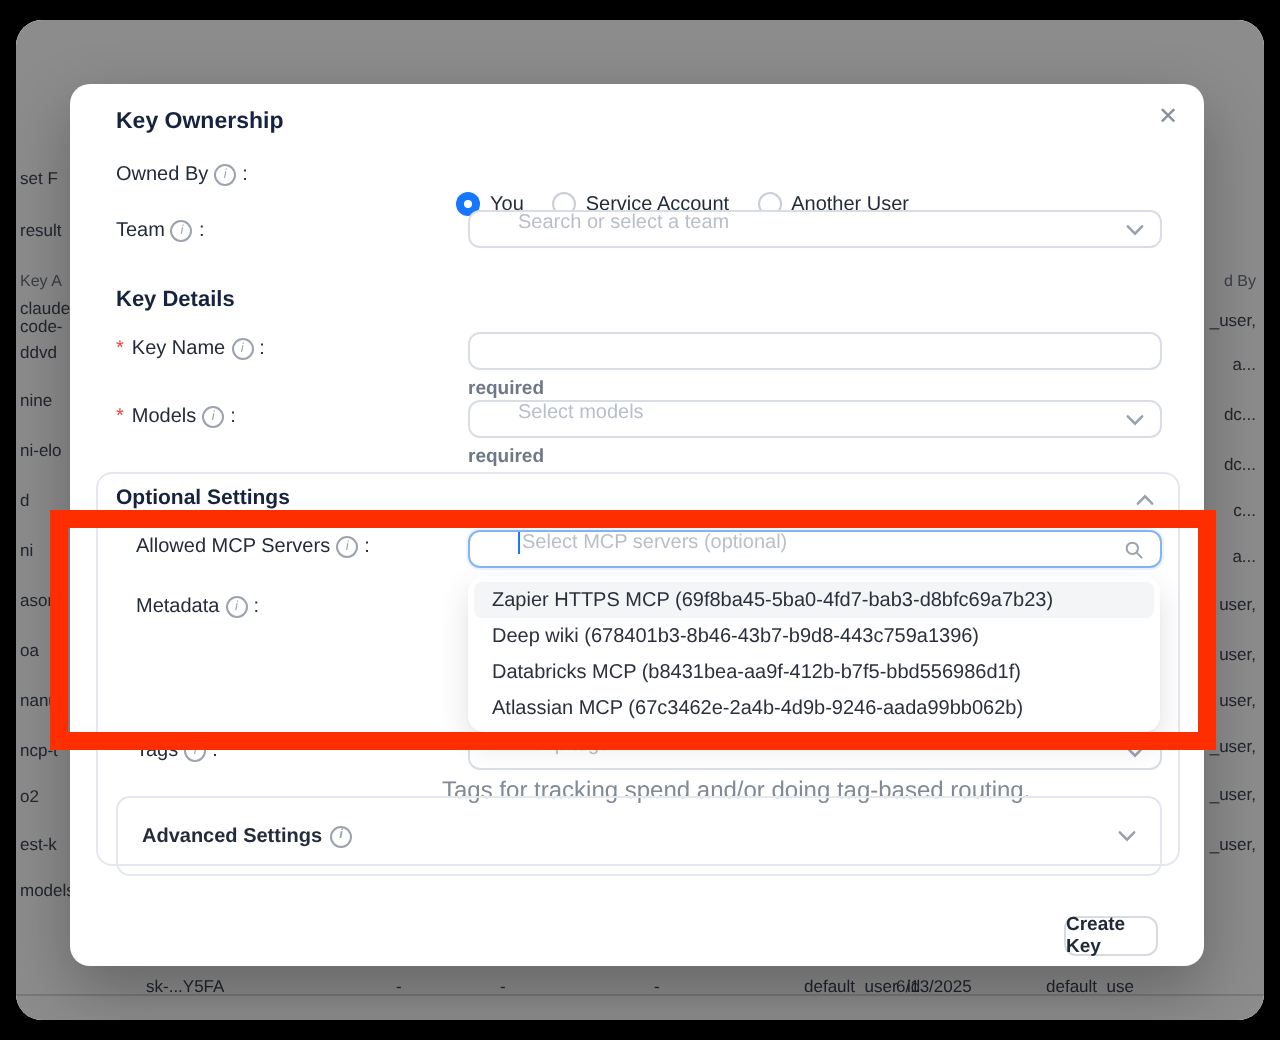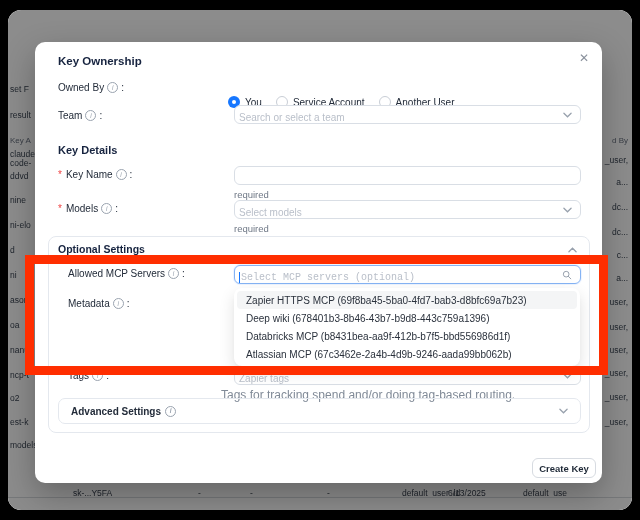--- a/index.html
+++ b/index.html
@@ -20,45 +20,45 @@
     border-radius:10px;z-index:3;box-shadow:0 12px 32px rgba(0,0,0,0.28);}
   .title{position:absolute;left:23px;top:13px;font-size:11.5px;font-weight:bold;color:#16233f;}
   .close{position:absolute;right:13px;top:9px;font-size:12px;color:#8a919c;cursor:pointer;line-height:14px;}
   .lbl{position:absolute;left:23px;font-size:10px;color:#232c3a;white-space:nowrap;display:flex;align-items:center;gap:3px;}
   .lbl-in{left:33px;}
   .req{color:#ef4444;margin-right:1px;}
   .info{display:inline-flex;width:9px;height:9px;border:1px solid #9aa3af;border-radius:50%;
     font-size:6.5px;line-height:8px;color:#9aa3af;justify-content:center;align-items:center;
     font-style:italic;flex:0 0 auto;}
   .ctl{position:absolute;left:199px;width:347px;height:19px;border:1px solid #d9dee5;border-radius:6px;
-    background:#fff;box-sizing:border-box;display:flex;align-items:flex-end;padding:0 4px;font-size:10px;}
+    background:#fff;box-sizing:border-box;display:flex;align-items:flex-start;padding:0 24px;font-size:10px;}
   .ph{color:#b9bfc9;white-space:nowrap;overflow:hidden;}
   .chev{position:absolute;right:8px;top:50%;transform:translateY(-50%);display:flex;}
   .radios{position:absolute;left:193px;display:flex;align-items:center;gap:14px;}
   .radio-item{display:flex;align-items:center;gap:5px;font-size:10px;color:#232c3a;cursor:pointer;}
   .rdot{width:12px;height:12px;border-radius:50%;border:1px solid #c9ced6;background:#fff;box-sizing:border-box;position:relative;flex:0 0 auto;}
   .rdot.sel{border:none;background:#1677ff;}
   .rdot.sel::after{content:"";position:absolute;left:4px;top:4px;width:4px;height:4px;border-radius:50%;background:#fff;}
   .heading{position:absolute;left:23px;font-size:11px;font-weight:bold;color:#16233f;}
-  .hint{position:absolute;left:199px;font-size:9.5px;color:#6f7886;}
+  .hint{position:absolute;left:199px;font-size:9.5px;color:#6f7886;font-weight:bold;}
   .panel{position:absolute;left:13px;top:194px;width:542px;height:197px;border:1px solid #e4e8ee;
     border-radius:8px;box-sizing:border-box;}
-  .mcp{border-color:#85b3f4;box-shadow:0 0 0 1px rgba(22,119,255,0.08);font-family:Liberation Mono, monospace;}
+  .mcp{border-color:#85b3f4;box-shadow:0 0 0 1px rgba(22,119,255,0.08);}
   .caret{width:1px;height:11px;background:#1677ff;margin-right:1px;flex:0 0 auto;}
   .dropdown{position:absolute;left:199px;top:246px;width:346px;background:#fff;border-radius:8px;
     box-shadow:0 3px 6px -4px rgba(0,0,0,0.12),0 6px 16px rgba(0,0,0,0.12);padding:3px;z-index:5;box-sizing:border-box;}
   .opt{height:18px;display:flex;align-items:center;padding:0 9px;font-size:10px;color:#2a313c;
     border-radius:4px;white-space:nowrap;overflow:hidden;cursor:pointer;}
   .opt.hl{background:#f4f5f6;}
-  .advbox{position:absolute;left:23px;top:356px;width:523px;height:26px;border:1px solid #e4e8ee;
+  .advbox{position:absolute;left:23px;top:356px;width:523px;height:40px;border:1px solid #e4e8ee;
     border-radius:7px;box-sizing:border-box;display:flex;align-items:center;padding:0 12px;gap:4px;
     font-size:10px;font-weight:bold;color:#232c3a;cursor:pointer;}
   .advbox .chev2{margin-left:auto;display:flex;}
   .help{position:absolute;left:186px;top:346px;font-size:12px;color:#808a97;white-space:nowrap;}
-  .btn{position:absolute;left:497px;top:416px;width:64px;height:20px;border:1px solid #d7dbe1;
+  .btn{position:absolute;left:497px;top:416px;width:47px;height:20px;border:1px solid #d7dbe1;
     border-radius:6px;background:#fff;box-sizing:border-box;display:flex;align-items:center;
     justify-content:center;font-size:9.5px;font-weight:600;color:#1f2937;cursor:pointer;}
   
   .redbox{position:absolute;left:25px;top:255px;width:583px;height:120px;border:9px solid #ff2e00;
     box-sizing:border-box;z-index:10;pointer-events:none;}
   svg{display:block;}
 </style>
 </head>
 <body>
 
@@ -211,21 +211,21 @@
       <span class="info">i</span>
       <span>:</span>
     </div>
 
     <div class="lbl lbl-in" style="top:328px">
       <span>Tags</span>
       <span class="info">i</span>
       <span>:</span>
     </div>
     <div class="ctl" style="top:324px">
-      <span class="ph">Zapier tags</span>
+      <span class="ph">Deep tags</span>
       <span class="chev">
         <svg width="9" height="6" viewBox="0 0 10 6">
             <path d="M1 1l4 4 4-4" stroke="#98a1ad" stroke-width="1.4" fill="none" stroke-linecap="round"></path>
           </svg>
       </span>
     </div>
     <div class="help">Tags for tracking spend and/or doing tag-based routing.</div>
 
     <div class="advbox">
       <span>Advanced Settings</span>

